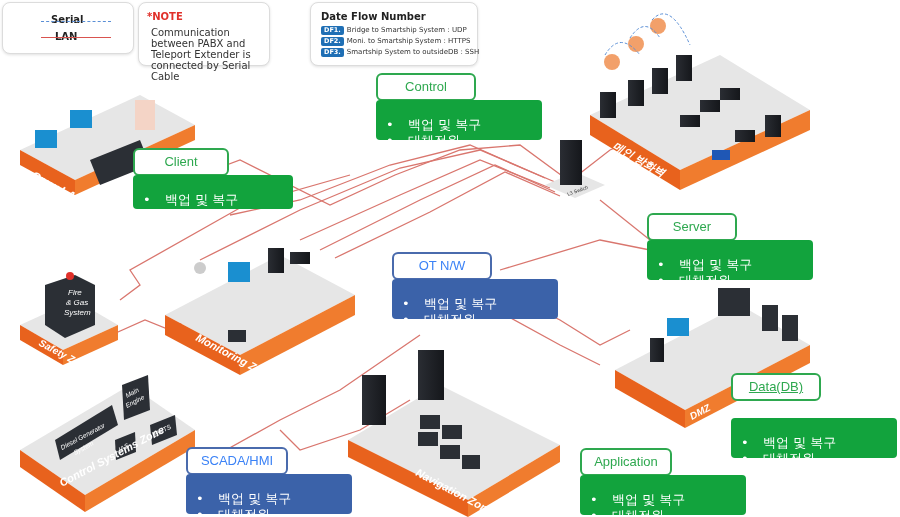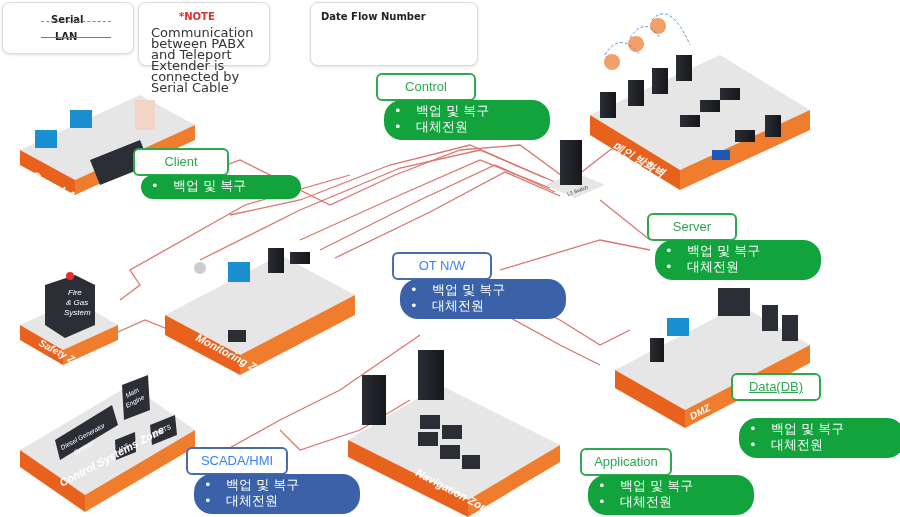--- a/index.html
+++ b/index.html
@@ -2,25 +2,25 @@
 <html><head>
 <meta charset="utf-8">
 <style>
   html,body{margin:0;padding:0;background:#ffffff;}
   body{width:900px;height:517px;position:relative;overflow:hidden;font-family:"DejaVu Sans",sans-serif;}
   .abs{position:absolute;}
   svg.bg{position:absolute;left:0;top:0;}
   .legend-box{position:absolute;background:#fff;border:1px solid #dcdcdc;border-radius:8px;box-shadow:0 1px 3px rgba(0,0,0,.12);}
   .lg-title{font-weight:bold;font-size:10px;color:#222;}
   .note-title{font-weight:bold;font-size:10px;color:#e0302a;}
-  .note-text{font-size:13px;color:#333;line-height:11px;}
+  .note-text{font-size:10px;color:#333;line-height:11px;}
   .df-row{font-size:7px;color:#333;line-height:11px;display:flex;align-items:center;gap:3px;white-space:nowrap;}
   .df-badge{background:#1f6fb5;color:#fff;font-weight:bold;font-size:6.5px;padding:0 3px;border-radius:2px;line-height:9px;}
   .cat-label{position:absolute;background:#fff;border:2px solid;border-radius:6px;text-align:center;font-size:13px;line-height:24px;height:24px;font-family:"Liberation Sans",sans-serif;}
-  .cat-body{position:absolute;border-radius:18px;color:#fff;font-size:13px;line-height:16px;padding:3px 10px;box-sizing:border-box;margin-left:8px;}
+  .cat-body{position:absolute;border-radius:4px;color:#fff;font-size:13px;line-height:16px;padding:17px 10px;box-sizing:border-box;}
   .cat-body ul{margin:0;padding:0;list-style:none;}
   .cat-body li{display:flex;}
   .cat-body li::before{content:"•";width:22px;display:inline-block;}
   .green{border-color:#2ea84f;color:#2ea84f;}
   .green-bg{background:#12a33d;}
   .blue{border-color:#4a6bad;color:#3b82f6;}
   .blue-bg{background:#3b62a9;}
   .zone-text{font-family:"Liberation Sans",sans-serif;font-weight:bold;font-style:italic;fill:#fff;}
   .dev-text{font-family:"Liberation Sans",sans-serif;fill:#fff;font-style:italic;}
   .small-lbl{font-family:"Liberation Sans",sans-serif;fill:#333;font-size:5px;}
@@ -162,26 +162,40 @@
 </svg>
 
 <div class="legend-box" style="left:2px;top:2px;width:130px;height:50px;">
   <div class="abs lg-title" style="left:8px;top:11px;margin-left:40px;">Serial</div>
   <div class="abs" style="left:38px;top:18px;width:70px;border-top:1px dashed #5a8fd6;"></div>
   <div class="abs lg-title" style="left:8px;top:28px;padding-left:44px;">LAN</div>
   <div class="abs" style="left:38px;top:34px;width:70px;border-top:1px solid #d9534f;"></div>
 </div>
 
 <div class="legend-box" style="left:138px;top:2px;width:130px;height:62px;">
-  <div class="abs note-title" style="left:8px;top:8px;margin-left:32px;">*NOTE</div>
+  <div class="abs note-title" style="left:8px;top:8px;">*NOTE</div>
   <div class="abs note-text" style="left:12px;top:24px;width:114px;">Communication between PABX and Teleport Extender is connected by Serial Cable</div>
 </div>
 
 <div class="legend-box" style="left:274px;top:2px;width:166px;height:62px;margin-left:36px;">
   <div class="abs lg-title" style="left:10px;top:8px;">Date Flow Number</div>
+  <div class="abs" style="left:10px;top:22px;">
+    <div class="df-row">
+      <span class="df-badge">DF1.</span>
+      <span>Bridge to Smartship System : UDP</span>
+    </div>
+    <div class="df-row">
+      <span class="df-badge">DF2.</span>
+      <span>Moni. to Smartship System : HTTPS</span>
+    </div>
+    <div class="df-row">
+      <span class="df-badge">DF3.</span>
+      <span>Smartship System to outsideDB : SSH</span>
+    </div>
+  </div>
 </div>
 
 <div class="cat-label green" style="left:376px;top:73px;width:96px;">Control</div>
 <div class="cat-body green-bg" style="left:376px;top:100px;width:166px;height:40px;">
   <ul>
     <li>백업 및 복구</li>
     <li>대체전원</li>
   </ul>
 </div>
 

